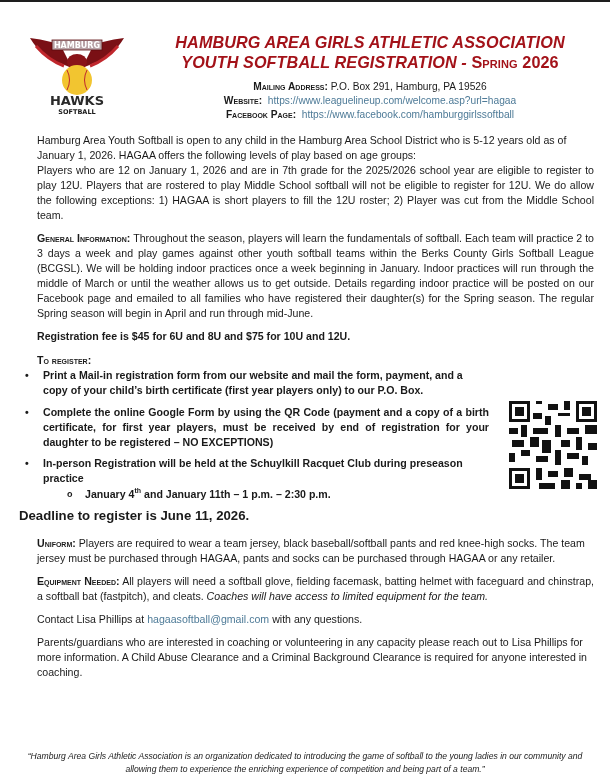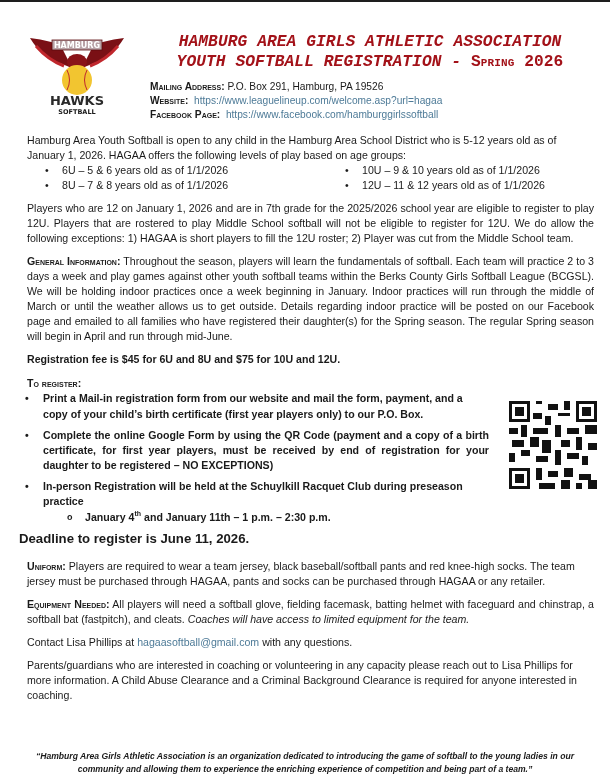--- a/index.html
+++ b/index.html
@@ -10,51 +10,51 @@
     border-top: 2px solid #1e1e1e; box-sizing: border-box;
   }
   .header { position: relative; height: 120px; }
   .logo {
     position: absolute; left: 22px; top: 26px; width: 110px; height: 90px;
   }
   .title-block {
     position: absolute; left: 150px; top: 30px; width: 440px; text-align: center;
   }
   .title {
-    font-family: Liberation Mono, monospace;
+    font-family: Liberation Sans, sans-serif;
     font-weight: bold; font-style: italic; color: #a31219;
     font-size: 16.2px; line-height: 20px; letter-spacing: 0.1px;
   }
   .title .sc { font-style: normal; font-variant: small-caps; }
   .contact {
-    position: absolute; left: 150px; top: 78px; width: 440px; text-align: left;
+    position: absolute; left: 150px; top: 78px; width: 440px; text-align: center;
     font-size: 10.2px; line-height: 14px;
   }
   .sc-label { font-variant: small-caps; font-weight: bold; }
   a.link { color: #4d7a97; }
   .content { position: absolute; left: 19px; top: 131px; width: 575px; }
-  p { margin: 0 0 8px 8px; }
+  p { margin: 0 0 8px 18px; }
   .justify { text-align: justify; }
   .levels {
     display: grid; grid-template-columns: 300px 260px;
     margin: 0 0 8px 26px; row-gap: 0;
   }
   .levels .lv::before { content: "\2022"; display: inline-block; width: 17px; }
   .fee { font-weight: bold; margin-bottom: 9px; }
   .reg-head { font-variant: small-caps; font-weight: bold; margin-bottom: 0; }
   ul.reg { list-style: none; margin: 0; padding: 0; width: 470px; }
   ul.reg li { position: relative; padding-left: 24px; margin-bottom: 6px; font-weight: bold; }
   ul.reg li::before { content: "\2022"; position: absolute; left: 6px; top: 0; }
   .sub { padding-left: 24px; }
   .sub::before { content: "o"; display: inline-block; width: 18px; font-size: 9px; }
   .deadline { font-size: 13.2px; font-weight: bold; margin: 6px 0 10px 0; }
   .qr { position: absolute; left: 509px; top: 399px; width: 88px; height: 88px; }
   .footer-quote {
     position: absolute; left: 0; top: 748px; width: 610px; text-align: center;
-    font-style: italic; font-weight: bold; font-size: 8.6px; line-height: 13px;
+    font-style: italic; font-weight: normal; font-size: 8.6px; line-height: 13px;
   }
 </style>
 </head>
 <body>
 
 <div class="header">
   <svg class="logo" viewBox="0 0 110 90">
     <path d="M8 10 Q20 30 40 36 L50 40 L40 20 Q30 12 8 10Z" fill="#7a1015"></path>
     <path d="M102 10 Q90 30 70 36 L60 40 L70 20 Q80 12 102 10Z" fill="#7a1015"></path>
     <path d="M14 18 Q26 32 42 38" stroke="#c0272d" stroke-width="3" fill="none"></path>
@@ -75,26 +75,20 @@
 
   <div class="contact">
     <div><span class="sc-label">Mailing Address:</span> <span>P.O. Box 291, Hamburg, PA 19526</span></div>
     <div><span class="sc-label">Website:</span>&nbsp; <a class="link">https://www.leaguelineup.com/welcome.asp?url=hagaa</a></div>
     <div><span class="sc-label">Facebook Page:</span>&nbsp; <a class="link">https://www.facebook.com/hamburggirlssoftball</a></div>
   </div>
 </div>
 
 <div class="content">
   <p style="margin-bottom:0">Hamburg Area Youth Softball is open to any child in the Hamburg Area School District who is 5-12 years old as of January 1, 2026. HAGAA offers the following levels of play based on age groups:</p>
-  <div class="levels">
-    <div class="lv">6U – 5 &amp; 6 years old as of 1/1/2026</div>
-    <div class="lv">10U – 9 &amp; 10 years old as of 1/1/2026</div>
-    <div class="lv">8U – 7 &amp; 8 years old as of 1/1/2026</div>
-    <div class="lv">12U – 11 &amp; 12 years old as of 1/1/2026</div>
-  </div>
 
   <p class="justify">Players who are 12 on January 1, 2026 and are in 7th grade for the 2025/2026 school year are eligible to register to play 12U.  Players that are rostered to play Middle School softball will not be eligible to register for 12U.  We do allow the following exceptions: 1) HAGAA is short players to fill the 12U roster; 2) Player was cut from the Middle School team.</p>
 
   <p class="justify"><span class="sc-label">General Information:</span><span> Throughout the season, players will learn the fundamentals of softball.  Each team will practice 2 to 3 days a week and play games against other youth softball teams within the Berks County Girls Softball League (BCGSL).  We will be holding indoor practices once a week beginning in January.  Indoor practices will run through the middle of March or until the weather allows us to get outside.  Details regarding indoor practice will be posted on our Facebook page and emailed to all families who have registered their daughter(s) for the Spring season.  The regular Spring season will begin in April and run through mid-June.</span></p>
 
   <p class="fee">Registration fee is $45 for 6U and 8U and $75 for 10U and 12U.</p>
 
   <p class="reg-head">To register:</p>
   <ul class="reg">
     <li><span>Print a </span><b>Mail-in registration</b><span> form from our website and mail the form, payment, and a copy of your child’s birth certificate (first year players only) to our P.O. Box.</span></li>

